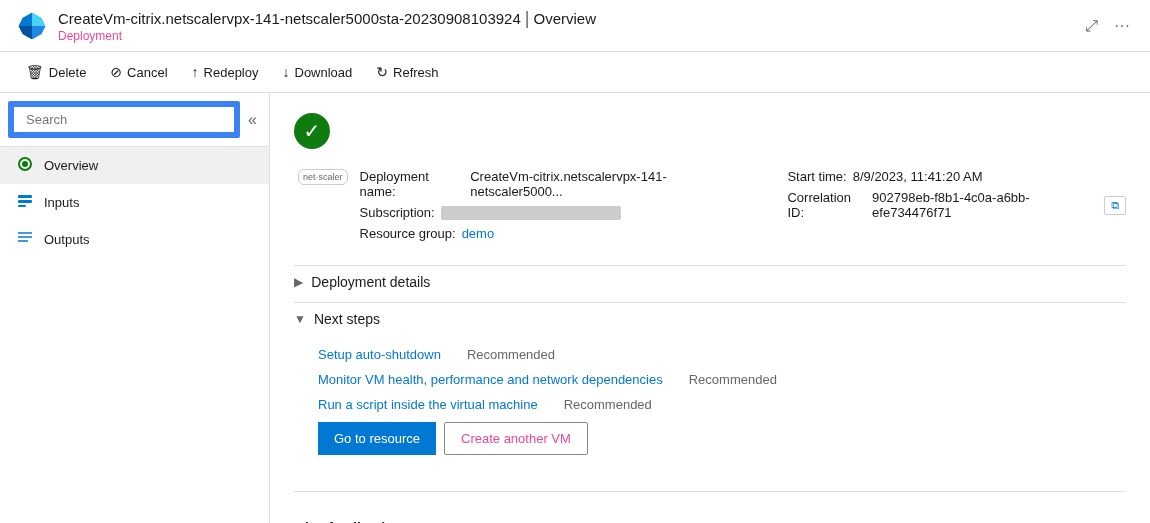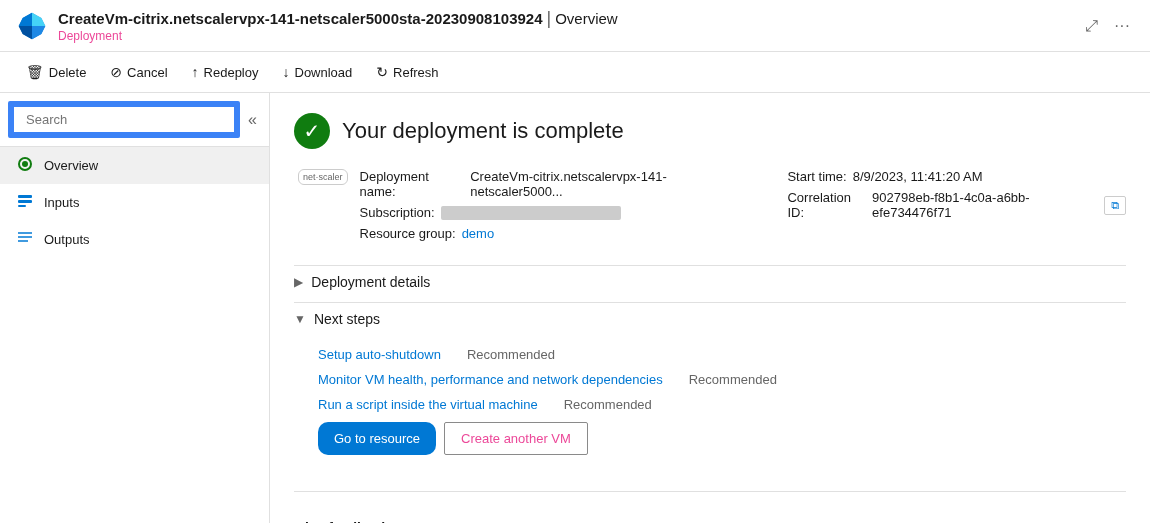--- a/index.html
+++ b/index.html
@@ -12,21 +12,21 @@
       padding: 8px 16px;
       gap: 10px;
       border-bottom: 1px solid #e0e0e0;
       min-height: 52px;
     }
     .azure-logo {
       width: 32px; height: 32px; flex-shrink: 0;
     }
     .header-title {
       font-size: 15px;
-      font-weight: 700;
+      font-weight: 400;
       color: #1a1a1a;
       white-space: nowrap;
     }
     .header-divider {
       color: #666;
       font-weight: 300;
       font-size: 18px;
       margin: 0 4px;
     }
     .header-section {
@@ -154,21 +154,21 @@
     .next-steps-content { padding: 12px 0 16px 24px; }
     .step-link {
       color: #0078d4; cursor: pointer; text-decoration: none; font-size: 13px;
     }
     .step-row { display: flex; align-items: center; gap: 26px; margin-bottom: 10px; }
     .step-recommended { color: #666; font-size: 13px; text-align: center; }
 
     .action-buttons { display: flex; gap: 8px; margin-top: 8px; }
     .btn-primary {
       background: #0078d4; color: white; border: none; cursor: pointer;
-      padding: 8px 16px; font-size: 13px; border-radius: 10px;
+      padding: 8px 16px; font-size: 13px; border-radius: 0;
     }
     .btn-secondary {
       background: white; color: #ec4899; border: 1px solid #8a8a8a; cursor: pointer;
       padding: 8px 16px; font-size: 13px; border-radius: 2px;
     }
 
     .feedback-section { margin-top: 20px; border-top: 1px solid #e0e0e0; padding-top: 28px; }
     .feedback-title { font-size: 14px; font-weight: 600; margin-bottom: 8px; }
 
     .correlation-row { display: flex; align-items: center; gap: 4px; justify-content: flex-end; }
@@ -266,21 +266,20 @@
           </svg>
       </span>
       <span>Outputs</span>
     </div>
   </div>
 
   <div class="content">
 
     <div class="deployment-header">
       <div class="success-icon">✓</div>
-      <h2 class="deployment-title">Your deployment is complete</h2>
     </div>
 
     <div class="deployment-info">
       <div style="display:flex; align-items:flex-start; gap:12px;">
         <div class="netscaler-logo">net·scaler</div>
         <div class="info-left">
           <div class="info-row">
             <span class="info-label">Deployment name:</span>
             <span class="info-value">CreateVm-citrix.netscalervpx-141-netscaler5000...</span>
           </div>

